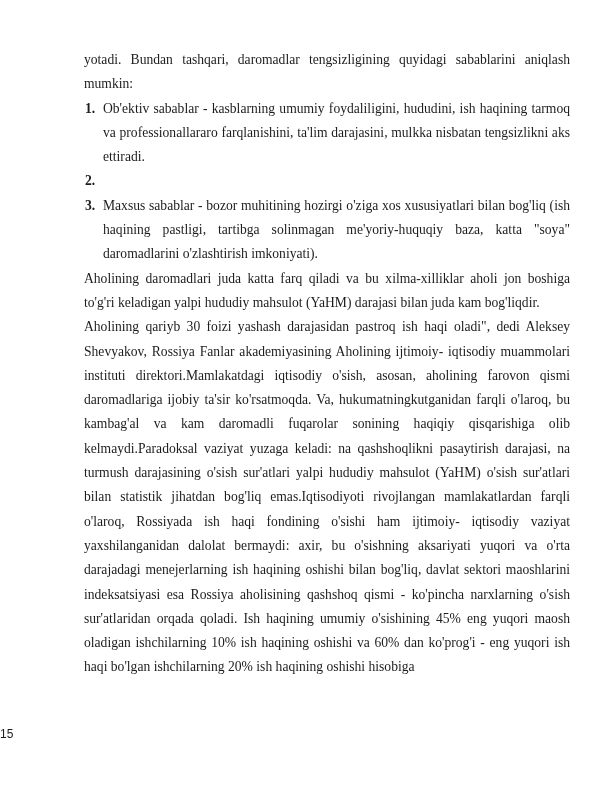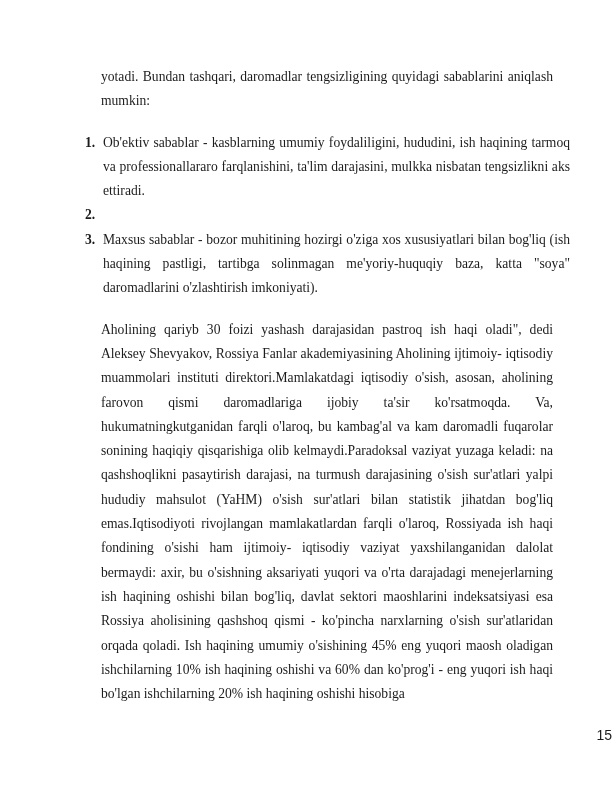--- a/index.html
+++ b/index.html
@@ -19,21 +19,21 @@
   .content {
     position: absolute;
     left: 84px;
     top: 48px;
     width: 486px;
     font-size: 13.6px;
     line-height: 24.3px;
     text-align: justify;
   }
   .para {
-    margin: 17px;
+    margin: 0;
     padding: 0;
   }
   .olist {
     margin: 0;
     padding: 0;
   }
   .li {
     position: relative;
     padding-left: 19px;
   }
@@ -44,23 +44,23 @@
     font-weight: 700;
   }
   .gap-before {
     margin-top: 24.3px;
   }
   .page-footer {
     position: absolute;
     top: 727px;
     left: 0;
     width: 100%;
-    text-align: right;
+    text-align: left;
     font-family: "Liberation Sans", "DejaVu Sans", sans-serif;
-    font-size: 14px;
+    font-size: 12px;
     color: #1c1c1c;
   }
 </style>
 </head>
 <body>
 
 <div class="page">
   <div class="content">
 
     <p class="para">yotadi. Bundan tashqari, daromadlar tengsizligining quyidagi sabablarini aniqlash mumkin:</p>
@@ -72,19 +72,20 @@
       </div>
       <div class="li">
         <span class="num">2.</span>
       </div>
       <div class="li gap-before">
         <span class="num">3.</span>
         <span>Maxsus sabablar - bozor muhitining hozirgi o'ziga xos xususiyatlari bilan bog'liq (ish haqining pastligi, tartibga solinmagan me'yoriy-huquqiy baza, katta "soya" daromadlarini o'zlashtirish imkoniyati).</span>
       </div>
     </div>
 
+    <p class="para">Aholining daromadlari juda katta farq qiladi va bu xilma-xilliklar aholi jon boshiga to'g'ri keladigan yalpi hududiy mahsulot (YaHM) darajasi bilan juda kam bog'liqdir.</p>
 
     <p class="para">Aholining qariyb 30 foizi yashash darajasidan pastroq ish haqi oladi", dedi Aleksey Shevyakov, Rossiya Fanlar akademiyasining Aholining ijtimoiy- iqtisodiy muammolari instituti direktori.Mamlakatdagi iqtisodiy o'sish, asosan, aholining farovon qismi daromadlariga ijobiy ta'sir ko'rsatmoqda. Va, hukumatningkutganidan farqli o'laroq, bu kambag'al va kam daromadli fuqarolar sonining haqiqiy qisqarishiga olib kelmaydi.Paradoksal vaziyat yuzaga keladi: na qashshoqlikni pasaytirish darajasi, na turmush darajasining o'sish sur'atlari yalpi hududiy mahsulot (YaHM) o'sish sur'atlari bilan statistik jihatdan bog'liq emas.Iqtisodiyoti rivojlangan mamlakatlardan farqli o'laroq, Rossiyada ish haqi fondining o'sishi ham ijtimoiy- iqtisodiy vaziyat yaxshilanganidan dalolat bermaydi: axir, bu o'sishning aksariyati yuqori va o'rta darajadagi menejerlarning ish haqining oshishi bilan bog'liq, davlat sektori maoshlarini indeksatsiyasi esa Rossiya aholisining qashshoq qismi - ko'pincha narxlarning o'sish sur'atlaridan orqada qoladi. Ish haqining umumiy o'sishining 45% eng yuqori maosh oladigan ishchilarning 10% ish haqining oshishi va 60% dan ko'prog'i - eng yuqori ish haqi bo'lgan ishchilarning 20% ish haqining oshishi hisobiga</p>
 
   </div>
 
   <div class="page-footer">15</div>
 </div>
 
 </body></html>

